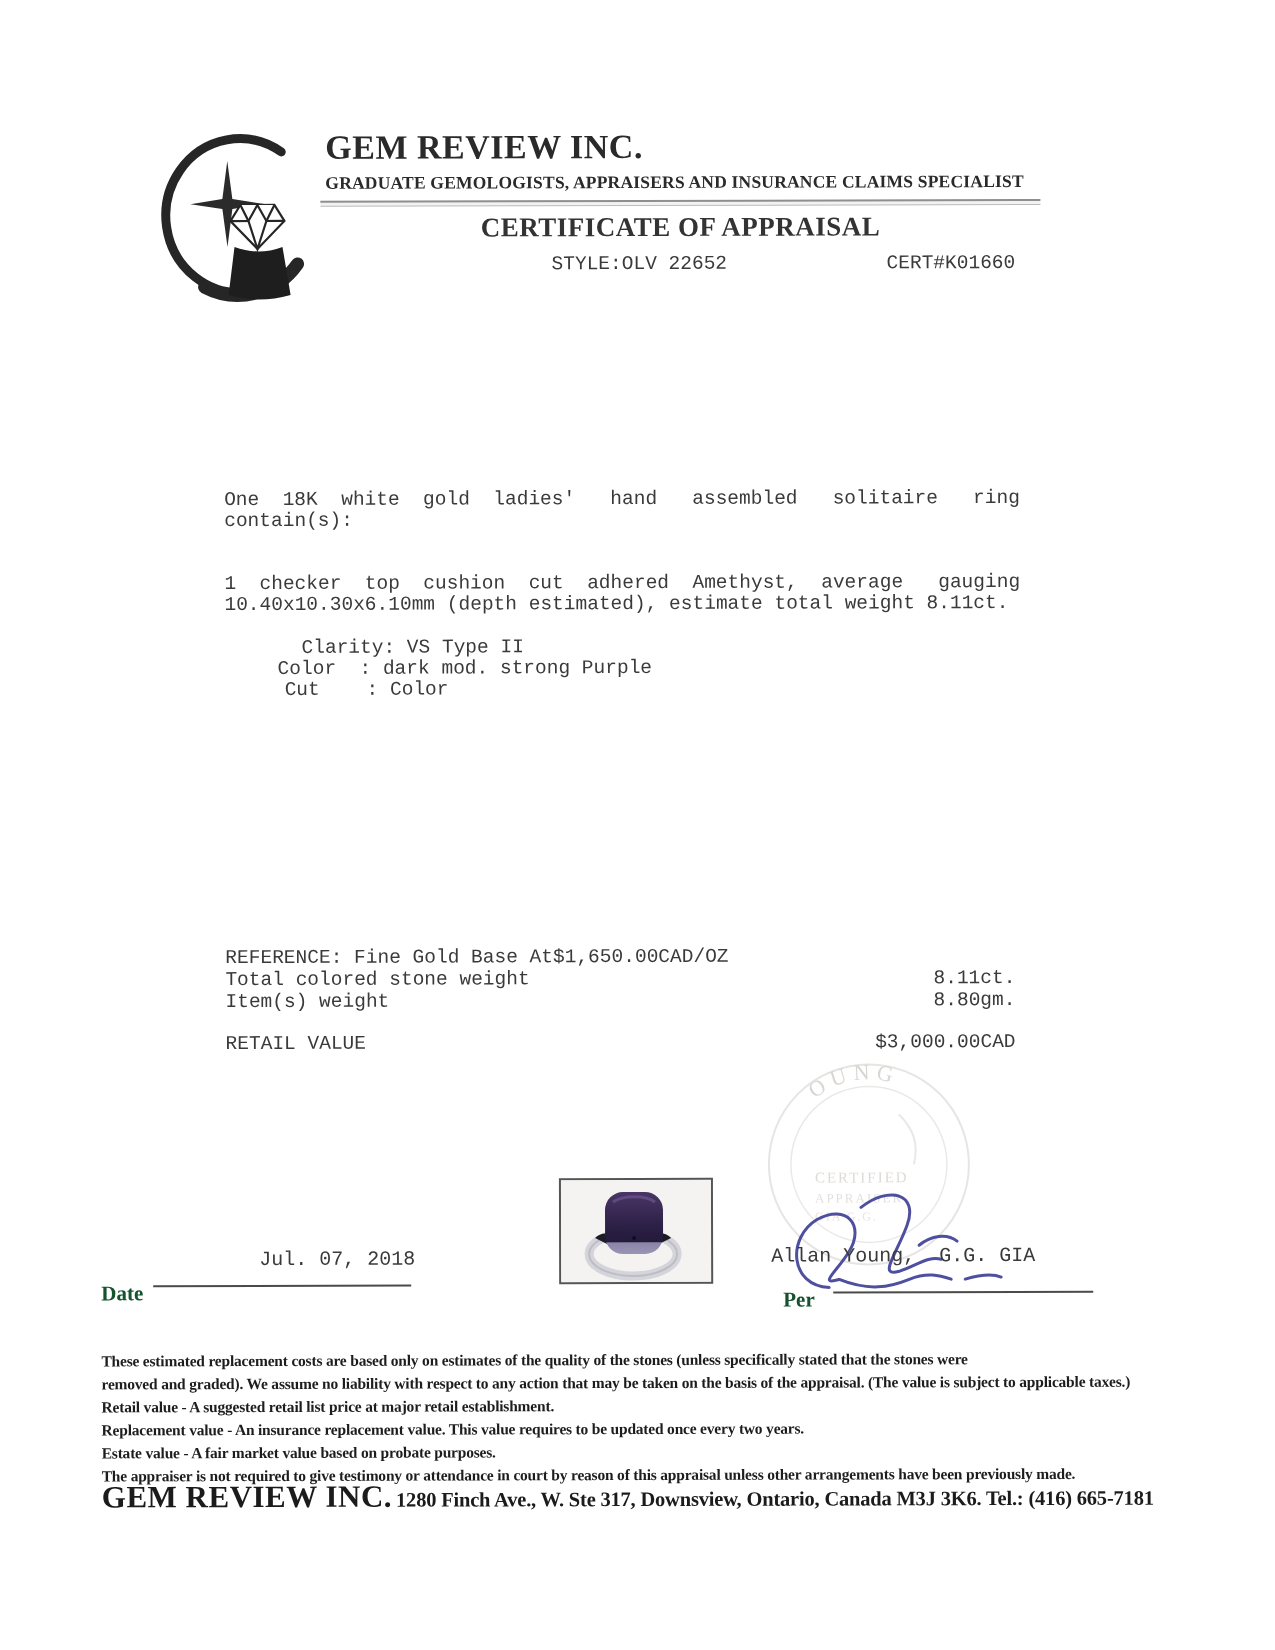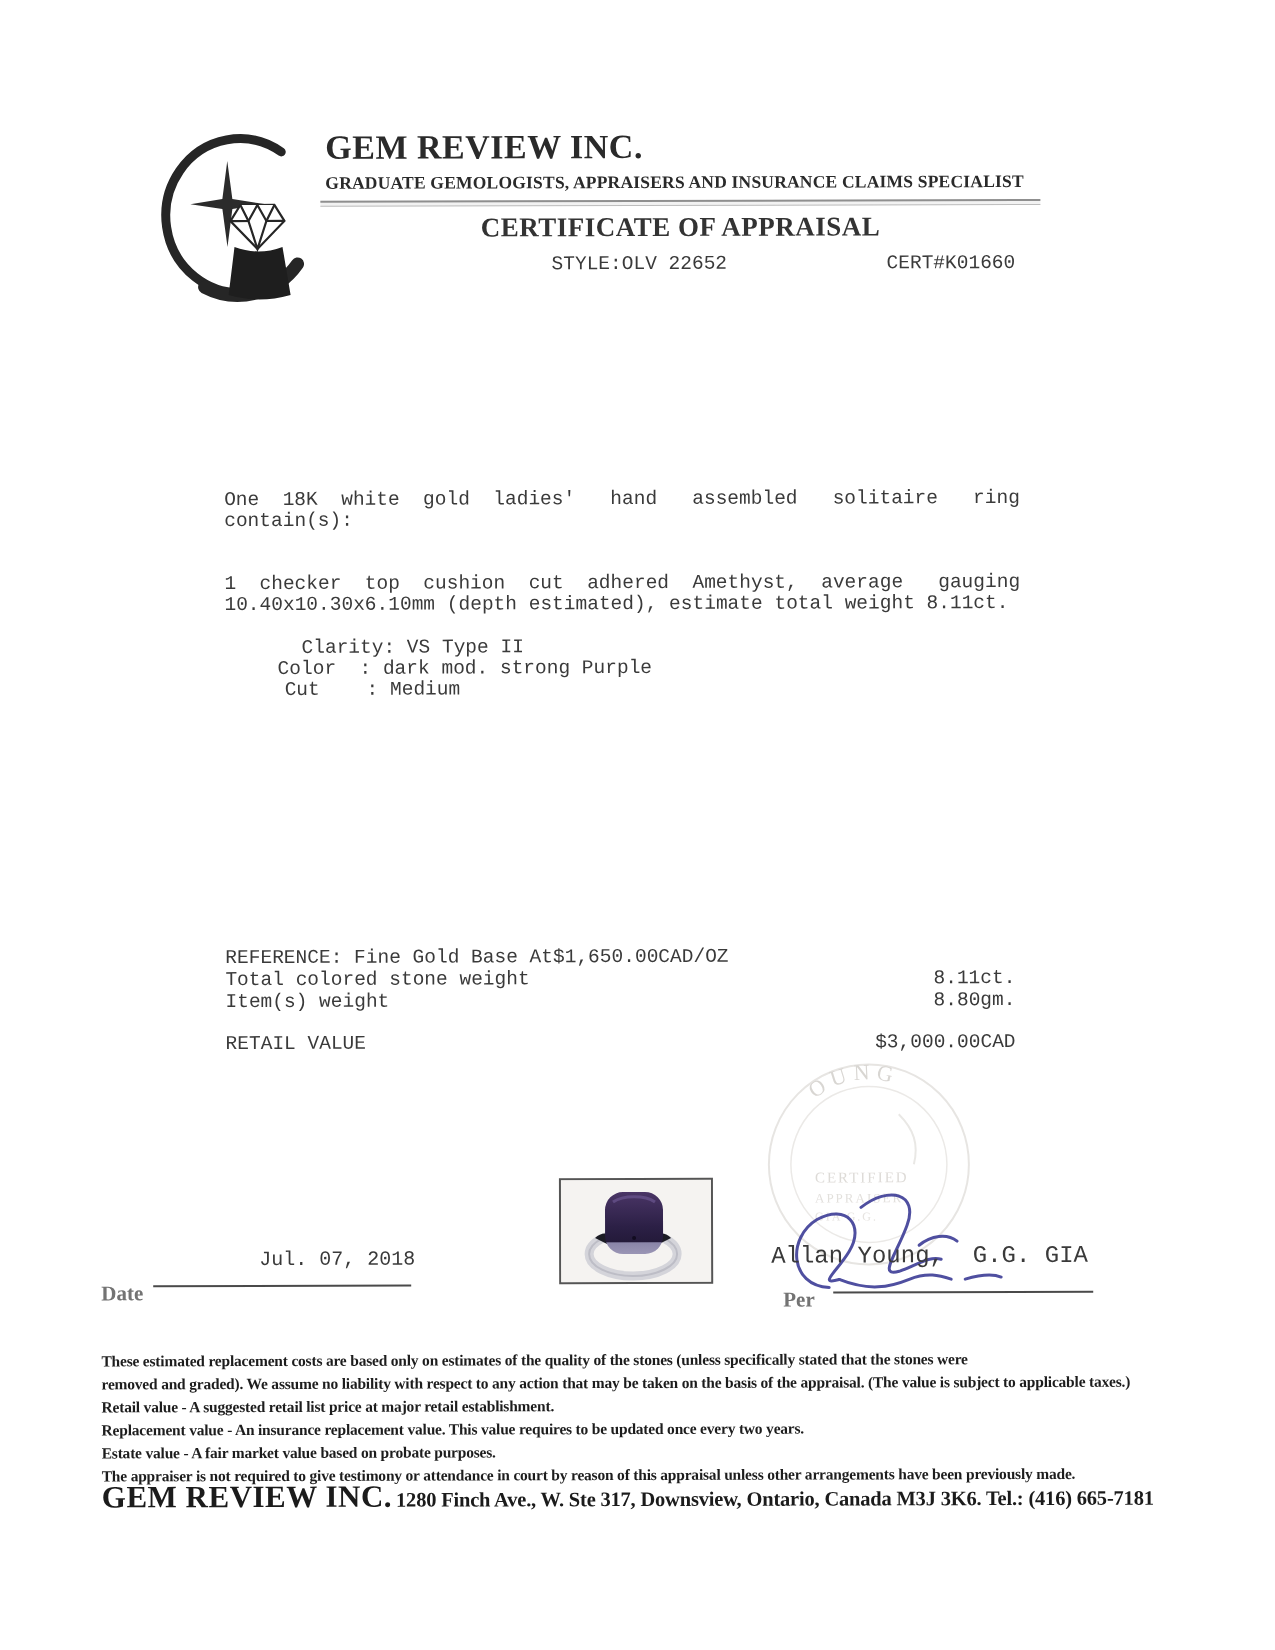--- a/index.html
+++ b/index.html
@@ -2,21 +2,21 @@
 <html><head>
 <meta charset="utf-8">
 <style>
   html,body{margin:0;padding:0;background:#ffffff;}
   body{width:1275px;height:1650px;position:relative;overflow:hidden;
        font-family:"Liberation Serif", serif;color:#2e2e2e;}
   .page{position:absolute;inset:0;background:#ffffff;transform:rotate(-0.15deg);}
   .abs{position:absolute;}
   .mono{font-family:"Liberation Mono","DejaVu Sans Mono",monospace;
         color:#3a3a3a;white-space:pre;font-size:19.5px;line-height:21px;}
-  .serifb{font-family:"Liberation Serif", serif;font-weight:bold;color:#737373;}
+  .serifb{font-family:"Liberation Serif", serif;font-weight:bold;color:#14532d;}
   .company-name{font-size:34px;letter-spacing:0.5px;color:#2a2a2a;}
   .tagline{font-size:17.5px;letter-spacing:0.2px;color:#2a2a2a;white-space:nowrap;}
   .rule{height:3px;border-top:2px solid #8f8f8f;border-bottom:1px solid #bdbdbd;background:#f2f2f2;}
   .cert-title{font-size:27px;letter-spacing:0.5px;text-align:center;color:#333;}
   .row{display:flex;justify-content:space-between;width:790px;}
   .disc-line{font-family:"Liberation Serif",serif;font-weight:bold;font-size:15.5px;
              color:#1d1d1d;white-space:nowrap;letter-spacing:-0.2px;line-height:23px;}
   .sign-line{border-bottom:2px solid #4a4a4a;}
   .footer-company{font-size:31px;font-weight:bold;letter-spacing:0.5px;color:#1b1b1b;}
   .footer-address{font-size:20.5px;font-weight:bold;color:#1b1b1b;letter-spacing:-0.2px;}
@@ -54,21 +54,21 @@
   <div class="abs mono" style="left:888px;top:254px;">CERT#K01660</div>
 
   <div class="abs mono" style="left:225px;top:489px;">One  18K  white  gold  ladies'   hand   assembled   solitaire   ring</div>
   <div class="abs mono" style="left:225px;top:510px;">contain(s):</div>
 
   <div class="abs mono" style="left:225px;top:573px;">1  checker  top  cushion  cut  adhered  Amethyst,  average   gauging</div>
   <div class="abs mono" style="left:225px;top:594px;">10.40x10.30x6.10mm (depth estimated), estimate total weight 8.11ct.</div>
 
   <div class="abs mono" style="left:302px;top:637px;">Clarity: VS Type II</div>
   <div class="abs mono" style="left:278px;top:658px;">Color  : dark mod. strong Purple</div>
-  <div class="abs mono" style="left:285px;top:679px;">Cut    : Medium</div>
+  <div class="abs mono" style="left:285px;top:679px;">Cut    : Color</div>
 
   <div class="abs mono" style="left:225px;top:947px;">REFERENCE: Fine Gold Base At$1,650.00CAD/OZ</div>
   <div class="abs mono row" style="left:225px;top:969px;">
     <span>Total colored stone weight</span>
     <span>8.11ct.</span>
   </div>
   <div class="abs mono row" style="left:225px;top:991px;">
     <span>Item(s) weight</span>
     <span>8.80gm.</span>
   </div>
@@ -125,21 +125,21 @@
         <path d="M60 120 C 20 118, 18 70, 48 52 C 78 36, 96 58, 80 84 C 68 104, 48 118, 70 112"></path>
         <path d="M92 40 C 120 18, 150 26, 138 58 C 128 86, 108 110, 130 104 C 146 99, 160 88, 172 92"></path>
         <path d="M70 112 C 100 124, 120 120, 140 112 C 158 105, 170 108, 182 112"></path>
         <path d="M150 78 C 162 68, 178 66, 188 74"></path>
         <path d="M196 112 C 210 108, 222 106, 232 110"></path>
       </g>
     </svg>
   </div>
 
   <div class="abs mono" style="left:258px;top:1248px;font-size:20px;text-align:center;">Jul. 07, 2018</div>
-  <div class="abs mono" style="left:770px;top:1246px;font-size:24px;">Allan Young,  G.G. GIA</div>
+  <div class="abs mono" style="left:770px;top:1246px;font-size:20px;">Allan Young,  G.G. GIA</div>
 
   <div class="abs serifb" style="left:100px;top:1280px;font-size:21px;">Date</div>
   <div class="abs sign-line" style="left:152px;top:1284px;width:258px;"></div>
 
   <div class="abs serifb" style="left:782px;top:1288px;font-size:21px;">Per</div>
   <div class="abs sign-line" style="left:832px;top:1292px;width:260px;"></div>
 
   <div class="abs" style="left:100px;top:1348px;width:1040px;">
     <div class="disc-line">These estimated replacement costs are based only on estimates of the  quality of the stones (unless specifically stated that the stones were</div>
     <div class="disc-line">removed and graded). We assume no liability with respect to any action that may be taken on the basis of the appraisal. (The value is subject to applicable taxes.)</div>

